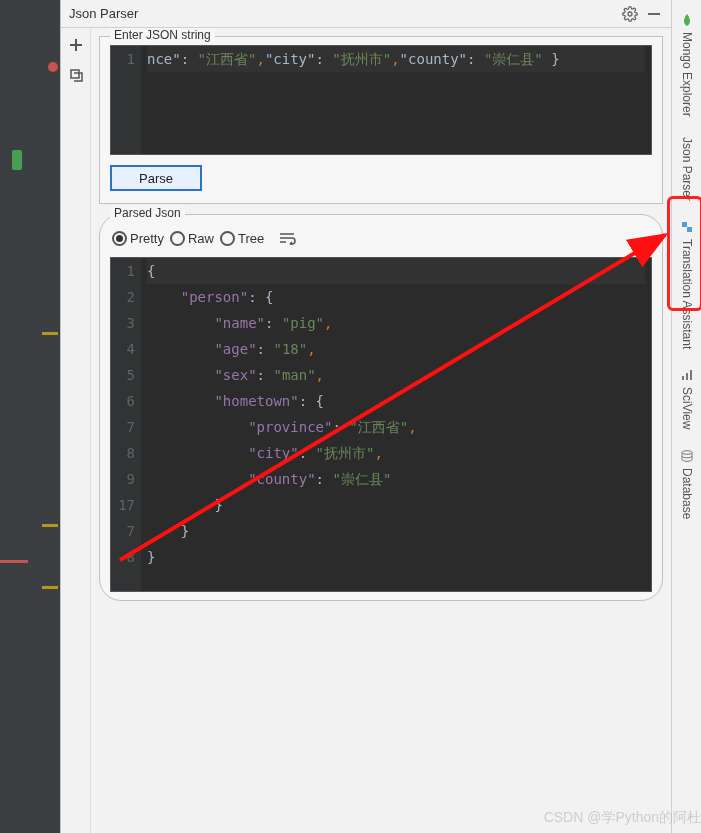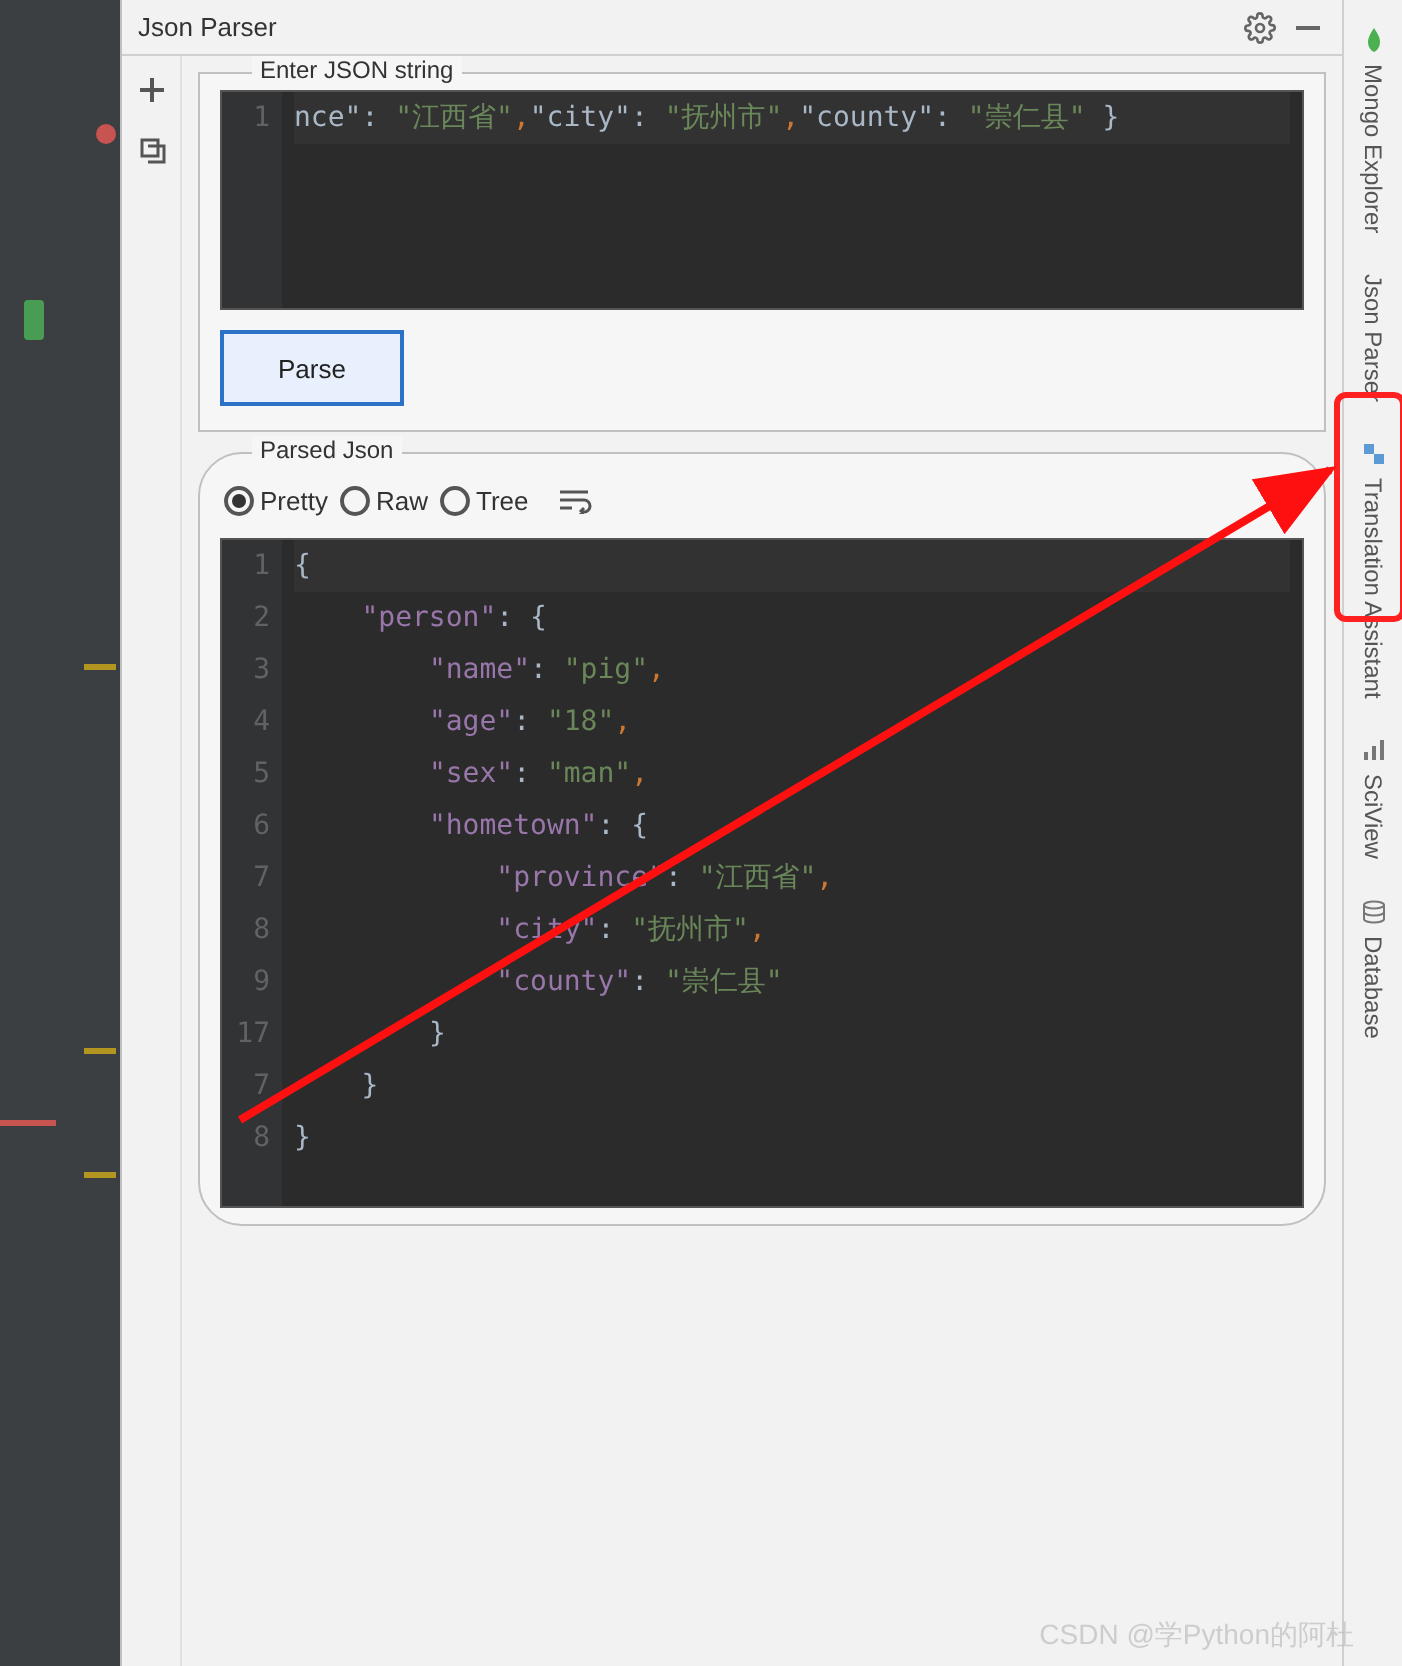--- a/index.html
+++ b/index.html
@@ -41,36 +41,36 @@
 .tool-btn { width: 18px; height: 18px; cursor: pointer; color: #555; display:flex;align-items:center;justify-content:center;}
 
 .content-col { flex: 1; padding: 4px 6px 0 6px; overflow: hidden; }
 .sub-header { height: 26px; display: flex; align-items: center; padding: 0 8px; color: #333; border-bottom:1px solid #e0e0e0; margin-bottom:4px;}
 
 .fieldset-box {
   border: 1px solid #c0c0c0; margin: 4px 2px 10px 2px; padding: 8px 10px 12px 10px;
   position: relative; background: #f6f6f6;
 }
 .fieldset-box > .legend {
-  position: absolute; top: -9px; left: 26px; background: #f6f6f6; padding: 0 4px;
+  position: absolute; top: -9px; left: 10px; background: #f6f6f6; padding: 0 4px;
   font-size: 12px; color: #333;
 }
 .editor {
   background: #2b2b2b; border: 1px solid #555; width: 100%;
   font-family: "Consolas", monospace; font-size: 14px; line-height: 26px;
   display: flex; position: relative;
 }
 .editor.small { height: 110px; }
 .editor.big { height: 335px; }
 .gutter-col { width: 30px; background: #313335; color: #606366; text-align: right; padding: 0 6px; user-select:none;}
 .code-col { flex: 1; padding: 0 6px; color: #a9b7c6; white-space: pre; overflow: hidden; }
 .code-col .line { height: 26px; }
 
 .parse-btn {
-  margin-top: 10px; width: 92px; height: 38px;
+  margin-top: 10px; width: 92px; height: 26px;
   border: 2px solid #2a73c7; background: #e8f0fe; color: #222;
   cursor: pointer; font-size: 13px;
 }
 .radio-row { display: flex; align-items: center; gap: 4px; padding: 6px 2px 10px 2px; }
 .radio-item { display: flex; align-items: center; gap: 3px; font-size: 13px; color: #333; cursor:pointer; margin-right:2px;}
 .radio-circle {
   width: 15px; height: 15px; border: 2px solid #555; border-radius: 50%;
   display: flex; align-items: center; justify-content: center;
 }
 .radio-circle.sel::after { content: ""; width: 7px; height: 7px; background: #333; border-radius: 50%; }
@@ -92,21 +92,21 @@
   font-size: 12px; color: #555; padding: 10px 3px; cursor: pointer;
   display: flex; align-items: center; gap: 4px;
 }
 .side-icon { width: 14px; height: 14px; display:inline-block;}
 .glow-box {
   border: 3px solid #ff2020; border-radius: 6px; position: absolute;
   pointer-events: none;
 }
 
 .watermark {
-  position: absolute; right: 24px; bottom: 6px; color: rgba(180,180,180,0.6);
+  position: absolute; right: 0; bottom: 6px; color: rgba(180,180,180,0.6);
   font-size: 14px; font-family: Arial;
 }
 svg.arrow { position:absolute; pointer-events:none; }
 </style>
 </head>
 <body>
 
 <div class="left-gutter">
   <div class="err-dot"></div>
   <div class="green-mark"></div>

